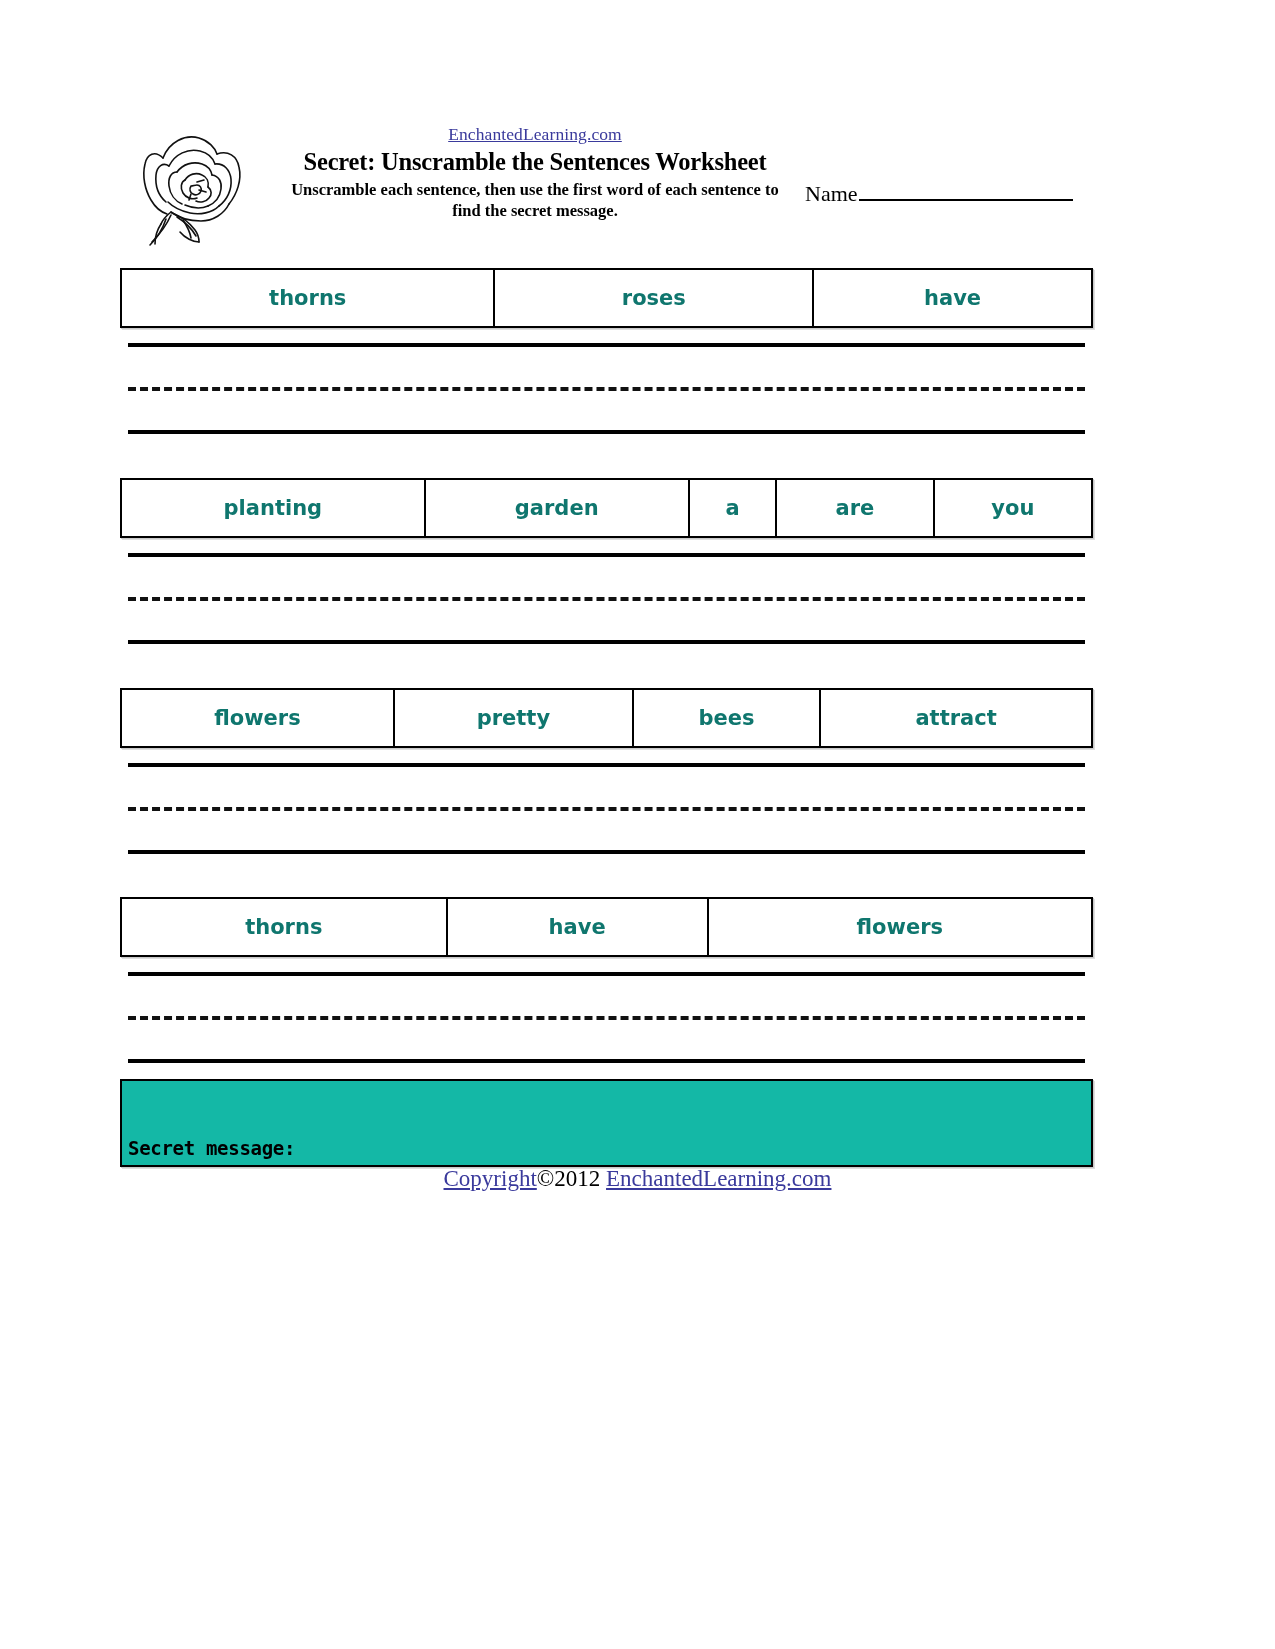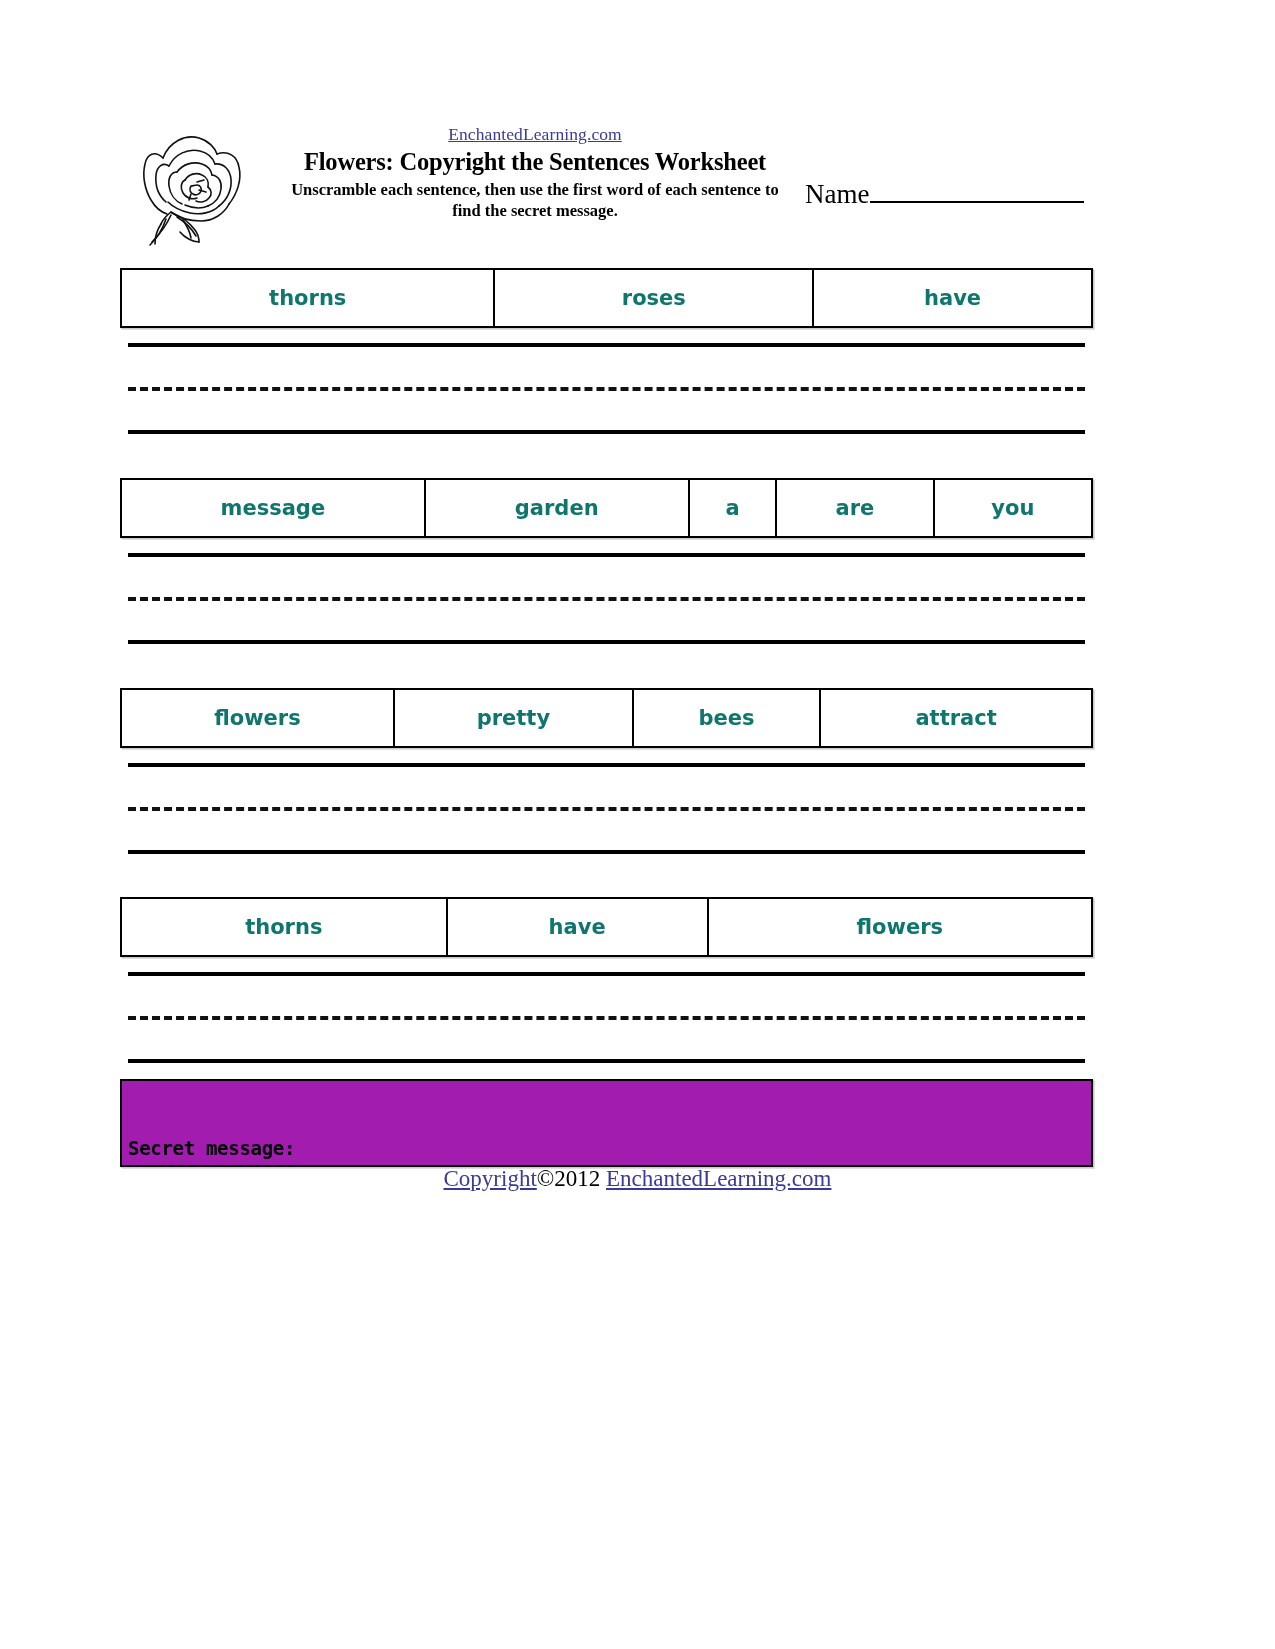--- a/index.html
+++ b/index.html
@@ -74,21 +74,21 @@
     line-height: 21px;
     color: #000;
   }
 
   .name-field {
     position: absolute;
     left: 685px;
     top: 68px;
     width: 290px;
     font-family: "Liberation Serif", serif;
-    font-size: 27px;
+    font-size: 22px;
     line-height: 28px;
     color: #000;
     white-space: nowrap;
   }
   .name-rule {
     display: inline-block;
     width: 214px;
     border-bottom: 2px solid #000;
     height: 19px;
     vertical-align: baseline;
@@ -161,21 +161,21 @@
 
   
   .secret-box {
     position: absolute;
     left: 120px;
     top: 1079px;
     width: 973px;
     height: 88px;
     box-sizing: border-box;
     border: 2px solid #000;
-    background: #a21caf;
+    background: #14b8a6;
     box-shadow: 1px 1px 0 0 #c9c9c9, 2px 2px 0 0 #dedede;
   }
   .secret-label {
     position: absolute;
     left: 6px;
     bottom: 6px;
     font-family: "DejaVu Sans Mono", monospace;
     font-weight: bold;
     font-size: 19px;
     line-height: 22px;
@@ -243,21 +243,21 @@
         <path d="M47 93 C55 96 64 102 70 110 C73 114 74 118 74 122"></path>
         <path d="M52 97 C60 102 67 109 71 116"></path>
         <path d="M58 100 C62 106 65 112 66 118"></path>
         <path d="M74 122 C68 122 60 118 55 112"></path>
         <path d="M36 104 C32 110 30 117 30 124"></path>
       </svg>
     </div>
 
     <div class="title-block">
       <a class="site-link" href="#">EnchantedLearning.com</a>
-      <div class="worksheet-title">Flowers: Copyright the Sentences Worksheet</div>
+      <div class="worksheet-title">Secret: Unscramble the Sentences Worksheet</div>
       <div class="worksheet-instructions">Unscramble each sentence, then use the first word of each sentence to find the secret message.</div>
     </div>
 
     <div class="name-field">
       <span>Name</span><span class="name-rule"></span>
     </div>
   </div>
 
   <div class="exercise" style="top:268px;">
     <div class="word-row">
@@ -267,21 +267,21 @@
     </div>
     <div class="write-area">
       <div class="rule-solid-top"></div>
       <div class="rule-dotted"></div>
       <div class="rule-solid-bottom"></div>
     </div>
   </div>
 
   <div class="exercise" style="top:478px;">
     <div class="word-row">
-      <div class="word-cell" style="width:305px;">message</div>
+      <div class="word-cell" style="width:305px;">planting</div>
       <div class="word-cell" style="width:265px;">garden</div>
       <div class="word-cell" style="width:88px;">a</div>
       <div class="word-cell" style="width:158px;">are</div>
       <div class="word-cell" style="width:157px;">you</div>
     </div>
     <div class="write-area">
       <div class="rule-solid-top"></div>
       <div class="rule-dotted"></div>
       <div class="rule-solid-bottom"></div>
     </div>

